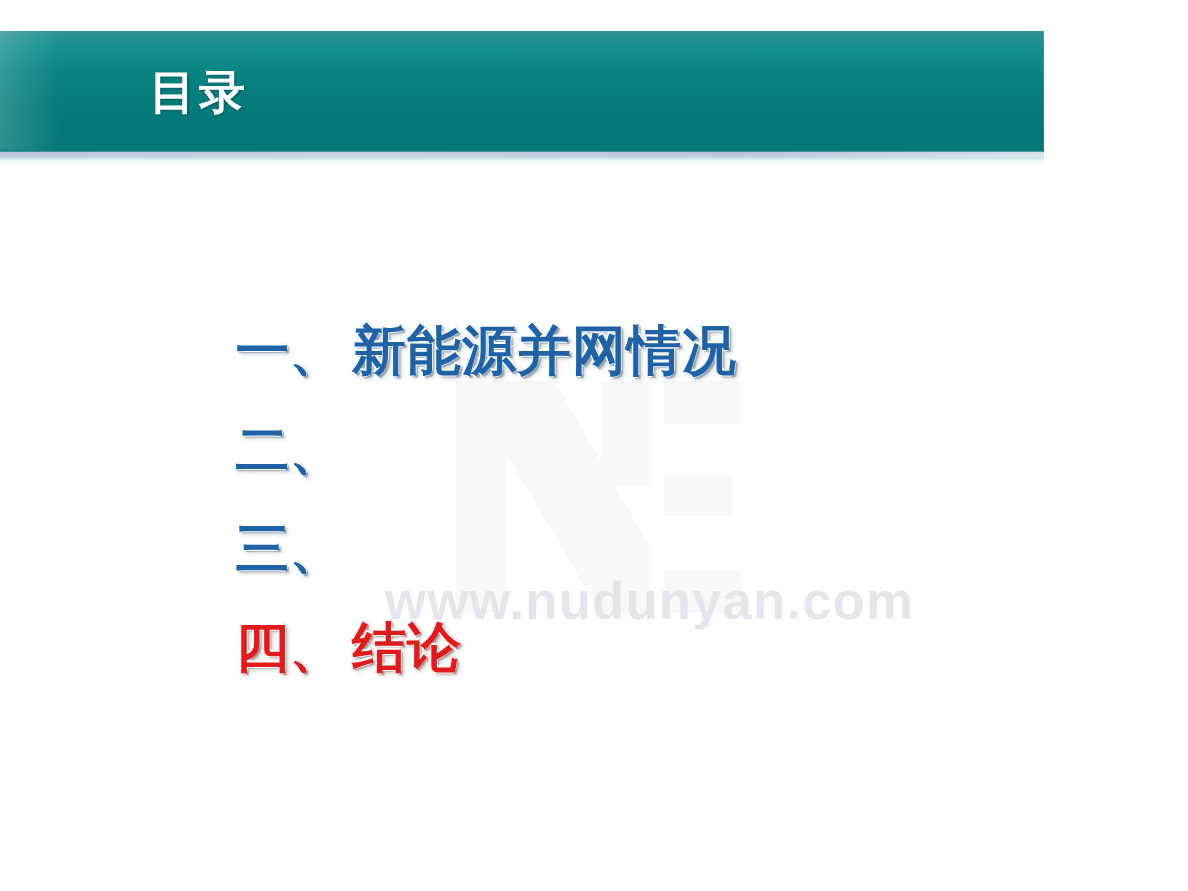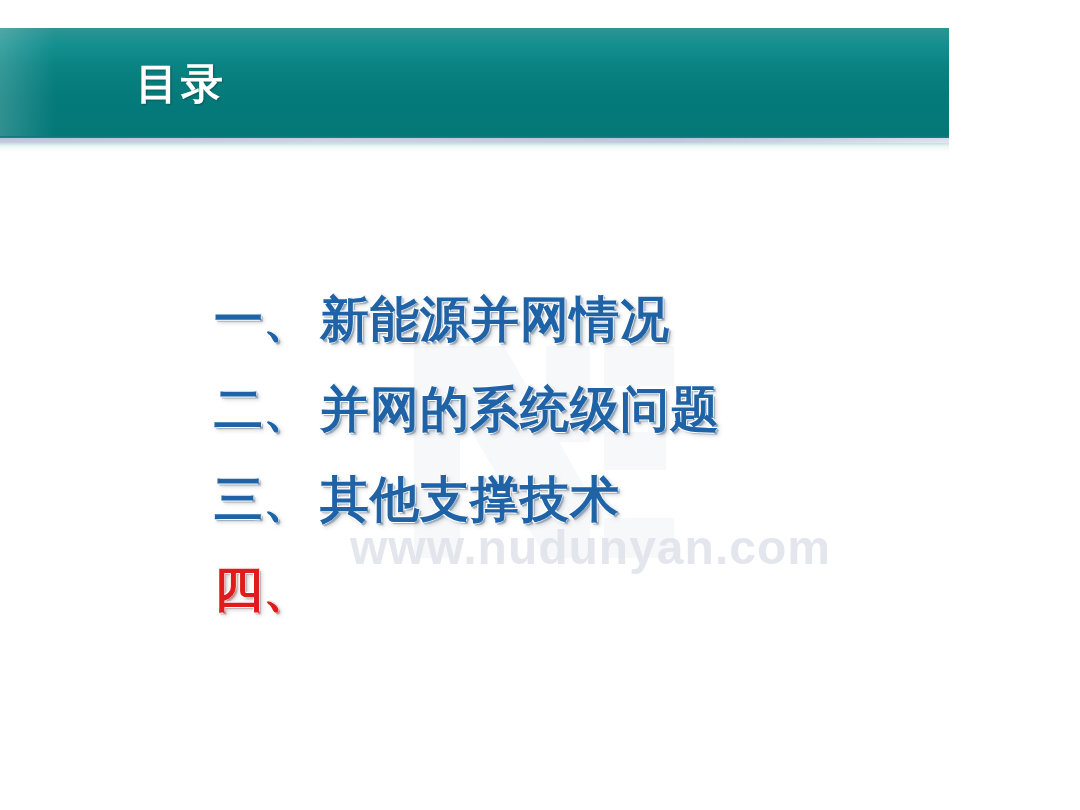--- a/index.html
+++ b/index.html
@@ -204,29 +204,28 @@
 
   <div id="toc-list">
 
     <div class="toc-item blue">
       <span class="toc-index">一、</span>
       <span class="toc-label">新能源并网情况</span>
     </div>
 
     <div class="toc-item blue">
       <span class="toc-index">二、</span>
-      <span class="toc-label">并网的系统级问题</span>
     </div>
 
     <div class="toc-item blue">
       <span class="toc-index">三、</span>
-      <span class="toc-label">其他支撑技术</span>
     </div>
 
     <div class="toc-item red">
       <span class="toc-index">四、</span>
+      <span class="toc-label">结论</span>
     </div>
 
   </div>
 
   <div id="page-number">41</div>
 
 </div>
 
 </body></html>

